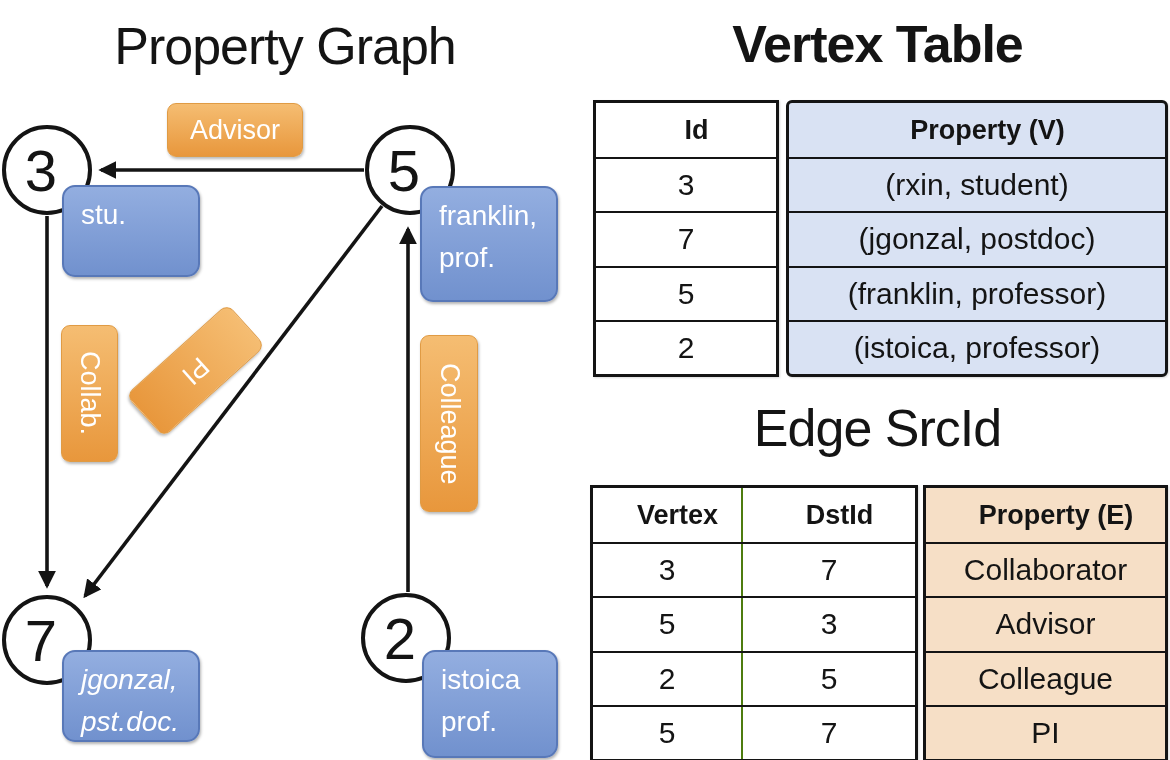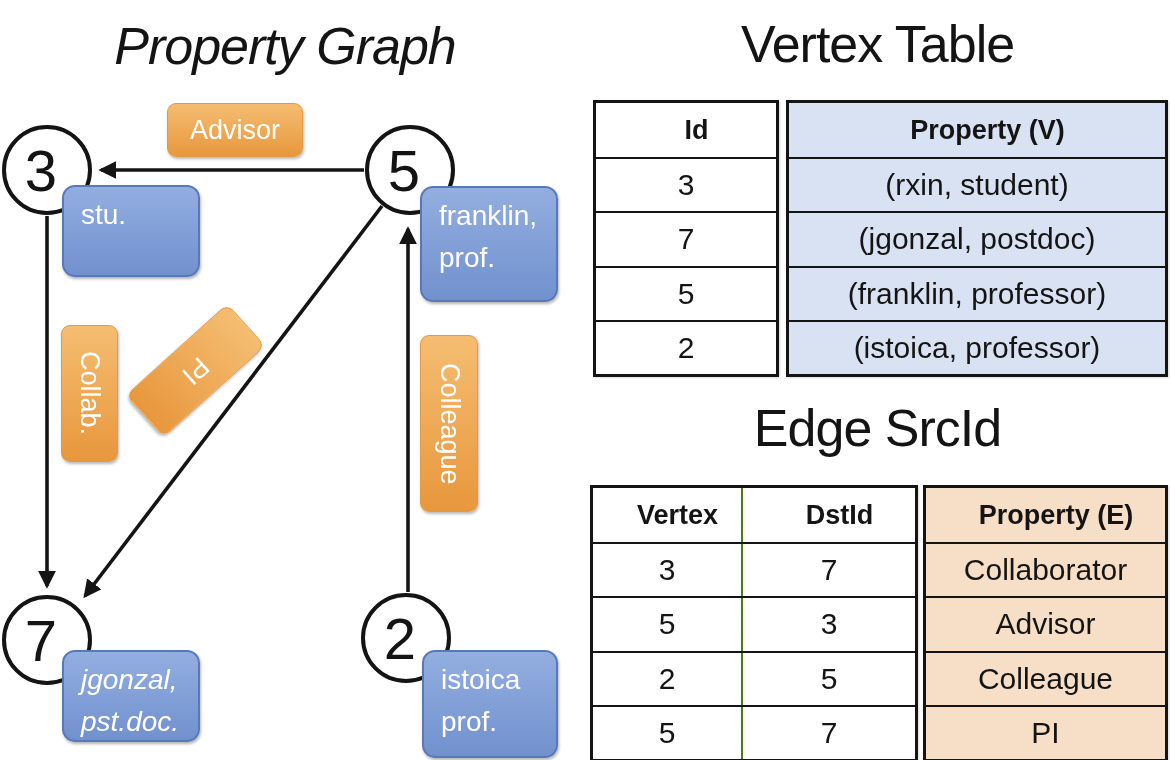--- a/index.html
+++ b/index.html
@@ -43,21 +43,21 @@
   .tbl .cell.div { border-left:2px solid #4d7c0f; align-self:stretch;
                    display:flex; align-items:center; justify-content:center;text-align:right; }
   .tbl.blue { background:#d9e2f3; }
   .tbl.tan  { background:#f6dfc6; }
 </style>
 </head>
 <body>
 
 <div id="canvas">
 
-  <div class="big-title" style="left:0; top:16px; width:570px;font-style:italic;">Property Graph</div>
+  <div class="big-title" style="left:0; top:16px; width:570px;">Property Graph</div>
 
   <svg id="graph-svg" viewBox="0 0 585 760" xmlns="http://www.w3.org/2000/svg">
     <defs>
       <marker id="arrow" viewBox="0 0 10 10" refX="8.5" refY="5" markerWidth="5" markerHeight="5" orient="auto-start-reverse">
         <path d="M0,0 L10,5 L0,10 z" fill="#141414"></path>
       </marker>
     </defs>
     <line x1="364" y1="170" x2="101" y2="170" stroke="#141414" stroke-width="3.6" marker-end="url(#arrow)"></line>
     <line x1="47" y1="216" x2="47" y2="586" stroke="#141414" stroke-width="3.6" marker-end="url(#arrow)"></line>
     <line x1="382" y1="206" x2="85" y2="596" stroke="#141414" stroke-width="3.6" marker-end="url(#arrow)"></line>
@@ -83,41 +83,41 @@
   </div>
   <div class="prop-box" style="left:62px; top:650px; width:138px; height:92px;font-style:italic;">
     <div>jgonzal,</div>
     <div>pst.doc.</div>
   </div>
   <div class="prop-box" style="left:422px; top:650px; width:136px; height:108px;">
     <div>istoica</div>
     <div>prof.</div>
   </div>
 
-  <div class="big-title" style="left:585px; top:14px; width:585px;">Vertex Table</div>
+  <div class="big-title" style="left:585px; top:14px; width:585px;font-weight:bold;">Vertex Table</div>
 
   <div class="tbl" style="left:593px; top:100px; width:186px;">
     <div class="row">
         <div class="cell hdr">Id</div>
       </div>
     <div class="row">
         <div class="cell">3</div>
       </div>
     <div class="row">
         <div class="cell">7</div>
       </div>
     <div class="row">
         <div class="cell">5</div>
       </div>
     <div class="row">
         <div class="cell">2</div>
       </div>
   </div>
 
-  <div class="tbl blue" style="left:786px; top:100px; width:382px;">
+  <div class="tbl blue" style="left:786px; top:100px; width:382px;border-radius:6px;">
     <div class="row">
         <div class="cell hdr">Property (V)</div>
       </div>
     <div class="row">
         <div class="cell">(rxin, student)</div>
       </div>
     <div class="row">
         <div class="cell">(jgonzal, postdoc)</div>
       </div>
     <div class="row">

